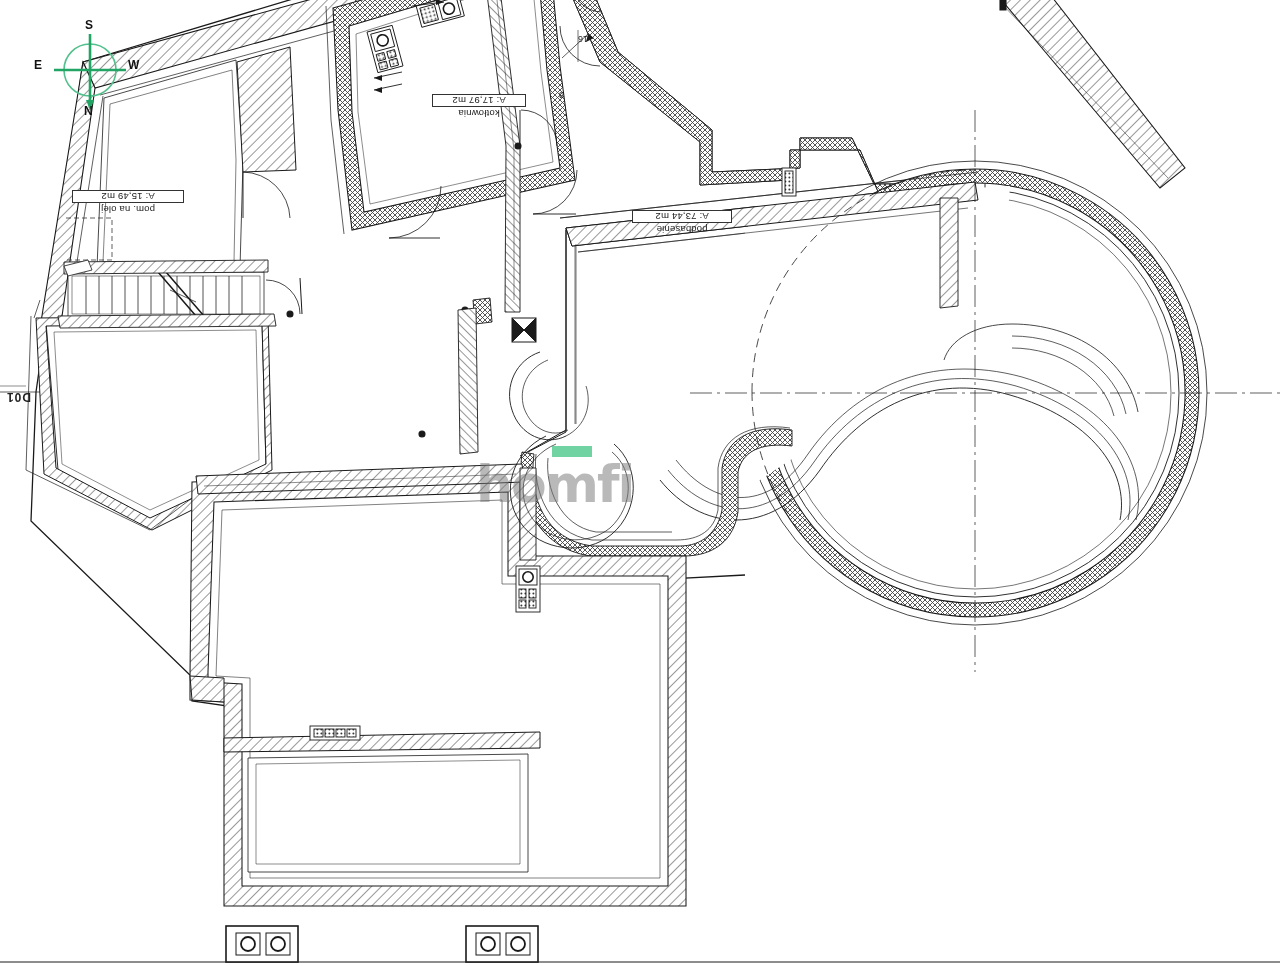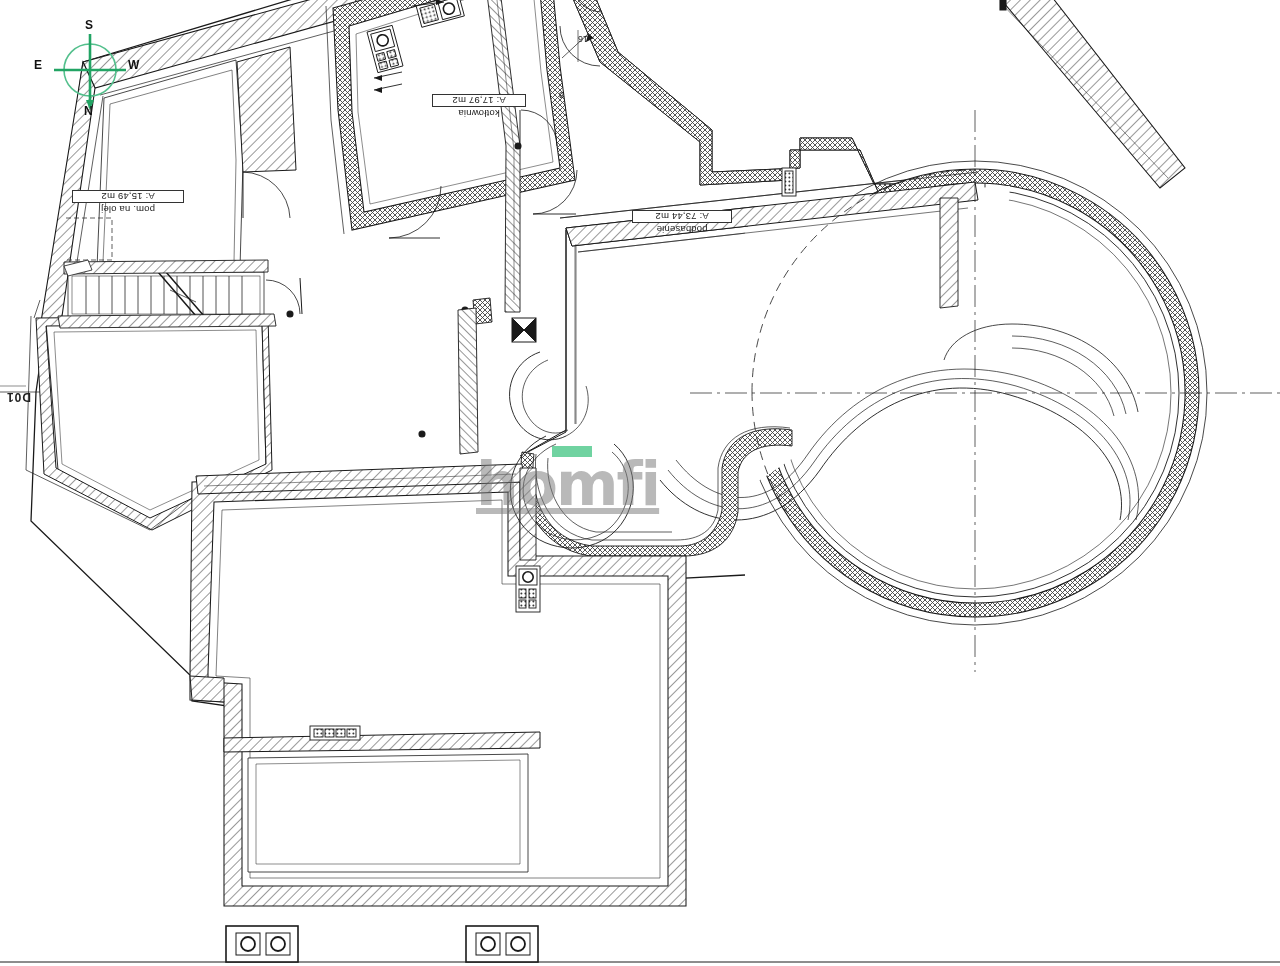--- a/index.html
+++ b/index.html
@@ -49,22 +49,22 @@
   #compass .c-e{left:-4px;top:38px;}
   #compass .c-w{left:90px;top:38px;}
 
   
   #watermark{
     position:absolute;left:476px;top:438px;width:272px;height:92px;
     pointer-events:none;
   }
   #watermark .wm-text{
     font-family:"DejaVu Sans", sans-serif;
-    font-size:60px;font-weight:bold;color:rgba(120,120,120,.52);
-    letter-spacing:-2px;line-height:92px;text-decoration:underline;
+    font-size:52px;font-weight:bold;color:rgba(120,120,120,.52);
+    letter-spacing:-2px;line-height:92px;
   }
   #watermark .wm-bar{
     position:absolute;left:76px;top:8px;width:40px;height:11px;
     background:rgba(64,196,130,.75);
   }
 </style>
 </head>
 <body>
 
 <div id="plan-root">

